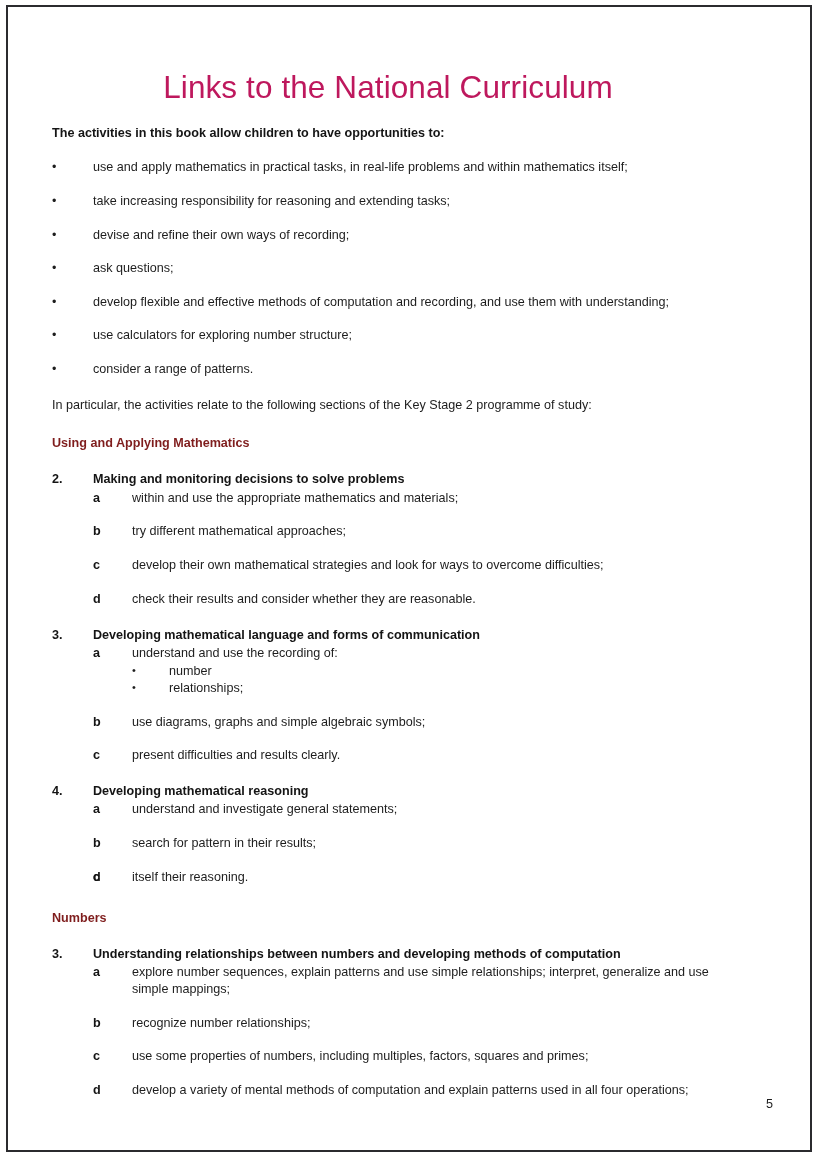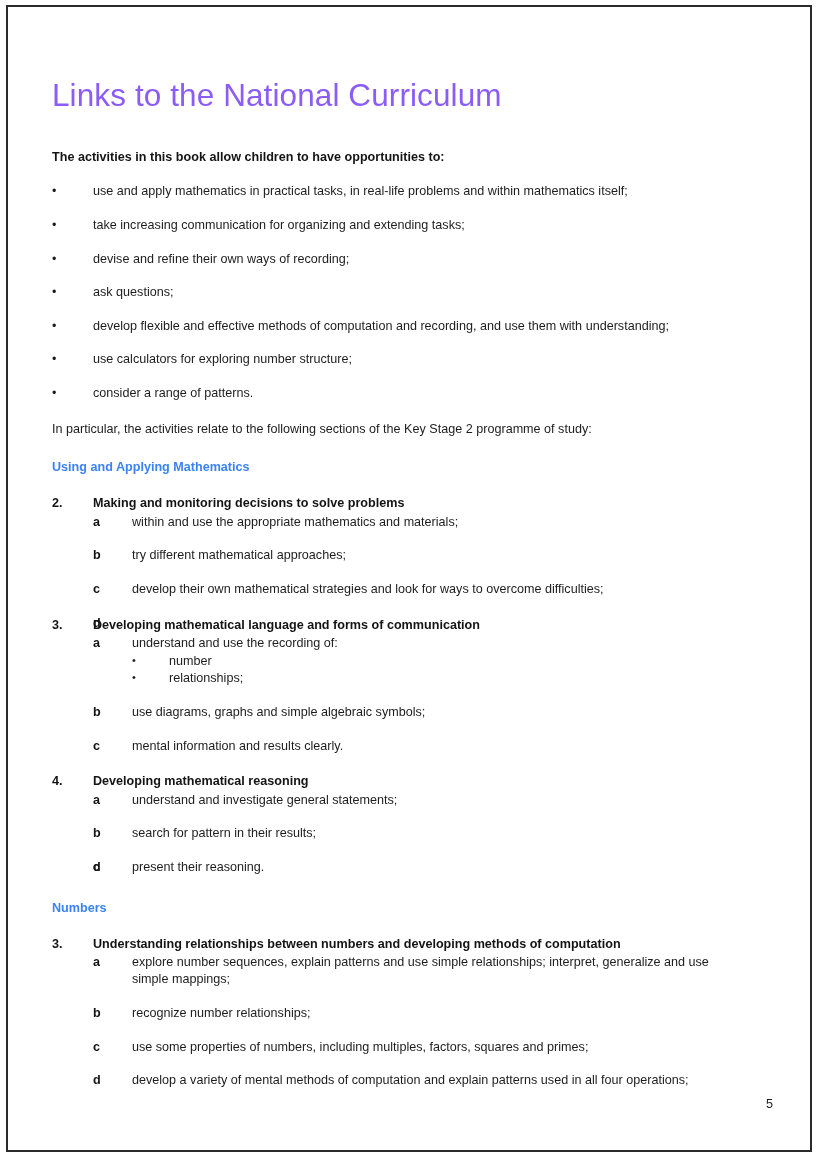--- a/index.html
+++ b/index.html
@@ -29,44 +29,44 @@
   }
   .content {
     position: absolute;
     left: 52px;
     top: 60px;
     width: 672px;
   }
   .doc-title {
     font-size: 31.5px;
     font-weight: 400;
-    text-align: left;
+    text-align: center;
     letter-spacing: 0.1px;
-    margin: 16px 0 0 0;
+    margin: 8px 0 0 0;
     padding: 0 0 4px 0;
     line-height: 1.25;
-    color: #8b5cf6;
+    color: #be185d;
   }
   .intro-bold {
     font-size: 12.6px;
     font-weight: bold;
-    margin-top: 30px;
+    margin-top: 14px;
     line-height: 1.35;
     color: #151515;
   }
   .para {
     font-size: 12.6px;
     font-weight: normal;
     line-height: 1.4;
     color: #1d1d1d;
   }
   .section-head {
     font-size: 12.6px;
     font-weight: bold;
-    color: #3b82f6;
+    color: #7f1d1d;
     line-height: 1.35;
   }
 
   
   .bullets {
     margin-top: 17px;
   }
   .bullet-row {
     position: relative;
     padding-left: 41px;
@@ -162,21 +162,21 @@
 
     <div class="intro-bold">The activities in this book allow children to have opportunities to:</div>
 
     <div class="bullets">
       <div class="bullet-row">
         <span class="bullet-dot">•</span>
         <span>use and apply mathematics in practical tasks, in real-life problems and within mathematics itself;</span>
       </div>
       <div class="bullet-row">
         <span class="bullet-dot">•</span>
-        <span>take increasing communication for organizing and extending tasks;</span>
+        <span>take increasing responsibility for reasoning and extending tasks;</span>
       </div>
       <div class="bullet-row">
         <span class="bullet-dot">•</span>
         <span>devise and refine their own ways of recording;</span>
       </div>
       <div class="bullet-row">
         <span class="bullet-dot">•</span>
         <span>ask questions;</span>
       </div>
       <div class="bullet-row">
@@ -209,20 +209,21 @@
       <div class="sub-row spaced">
         <span class="sub-letter">b</span>
         <span>try different mathematical approaches;</span>
       </div>
       <div class="sub-row spaced">
         <span class="sub-letter">c</span>
         <span>develop their own mathematical strategies and look for ways to overcome difficulties;</span>
       </div>
       <div class="sub-row spaced">
         <span class="sub-letter">d</span>
+        <span>check their results and consider whether they are reasonable.</span>
       </div>
     </div>
 
     <div class="num-group">
       <div class="num-head-row">
         <span class="num-label">3.</span>
         <span>Developing mathematical language and forms of communication</span>
       </div>
       <div class="sub-row">
         <span class="sub-letter">a</span>
@@ -237,21 +238,21 @@
             <span>relationships;</span>
           </div>
         </div>
       </div>
       <div class="sub-row spaced">
         <span class="sub-letter">b</span>
         <span>use diagrams, graphs and simple algebraic symbols;</span>
       </div>
       <div class="sub-row spaced">
         <span class="sub-letter">c</span>
-        <span>mental information and results clearly.</span>
+        <span>present difficulties and results clearly.</span>
       </div>
     </div>
 
     <div class="num-group">
       <div class="num-head-row">
         <span class="num-label">4.</span>
         <span>Developing mathematical reasoning</span>
       </div>
       <div class="sub-row">
         <span class="sub-letter">a</span>
@@ -259,21 +260,21 @@
       </div>
       <div class="sub-row spaced">
         <span class="sub-letter">b</span>
         <span>search for pattern in their results;</span>
       </div>
       <div class="sub-row spaced">
         <span class="sub-letter">c</span>
       </div>
       <div class="sub-row spaced">
         <span class="sub-letter">d</span>
-        <span>present their reasoning.</span>
+        <span>itself their reasoning.</span>
       </div>
     </div>
 
     <div class="section-head" style="margin-top:24px;">Numbers</div>
 
     <div class="num-group">
       <div class="num-head-row">
         <span class="num-label">3.</span>
         <span>Understanding relationships between numbers and developing methods of computation</span>
       </div>

